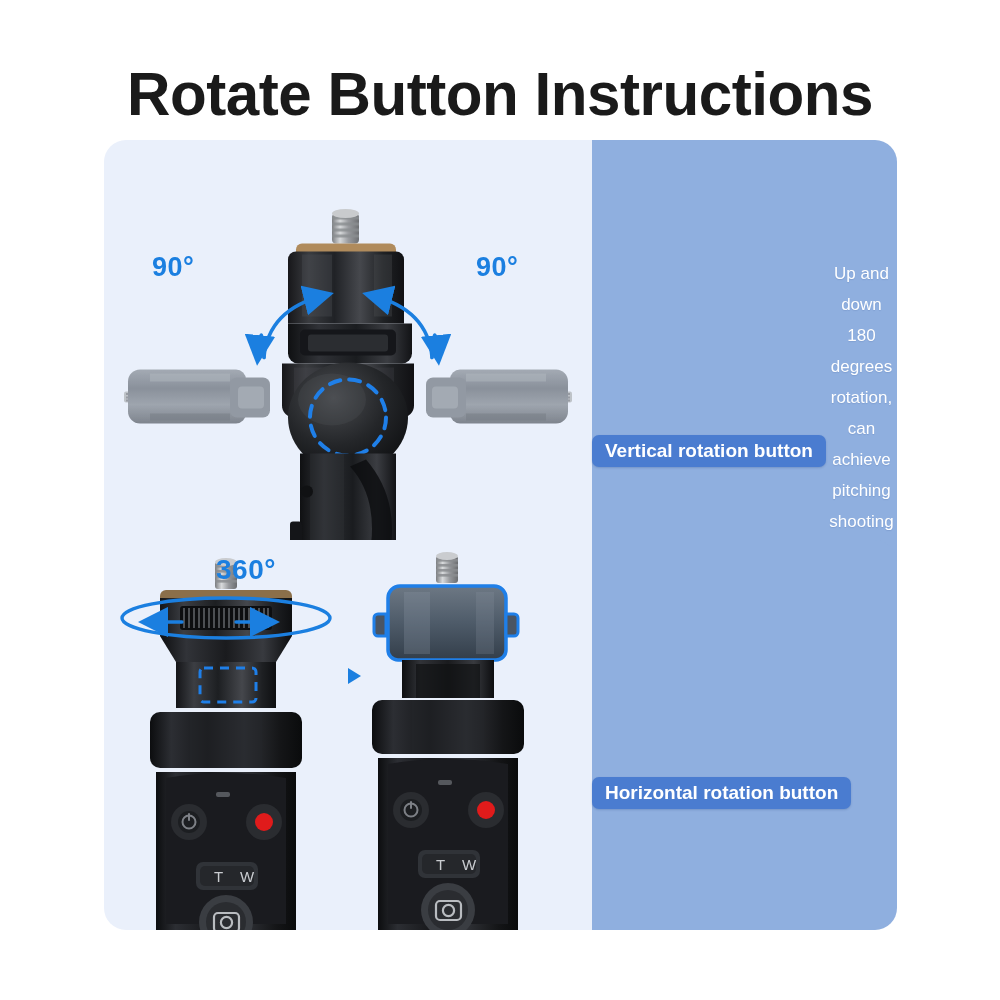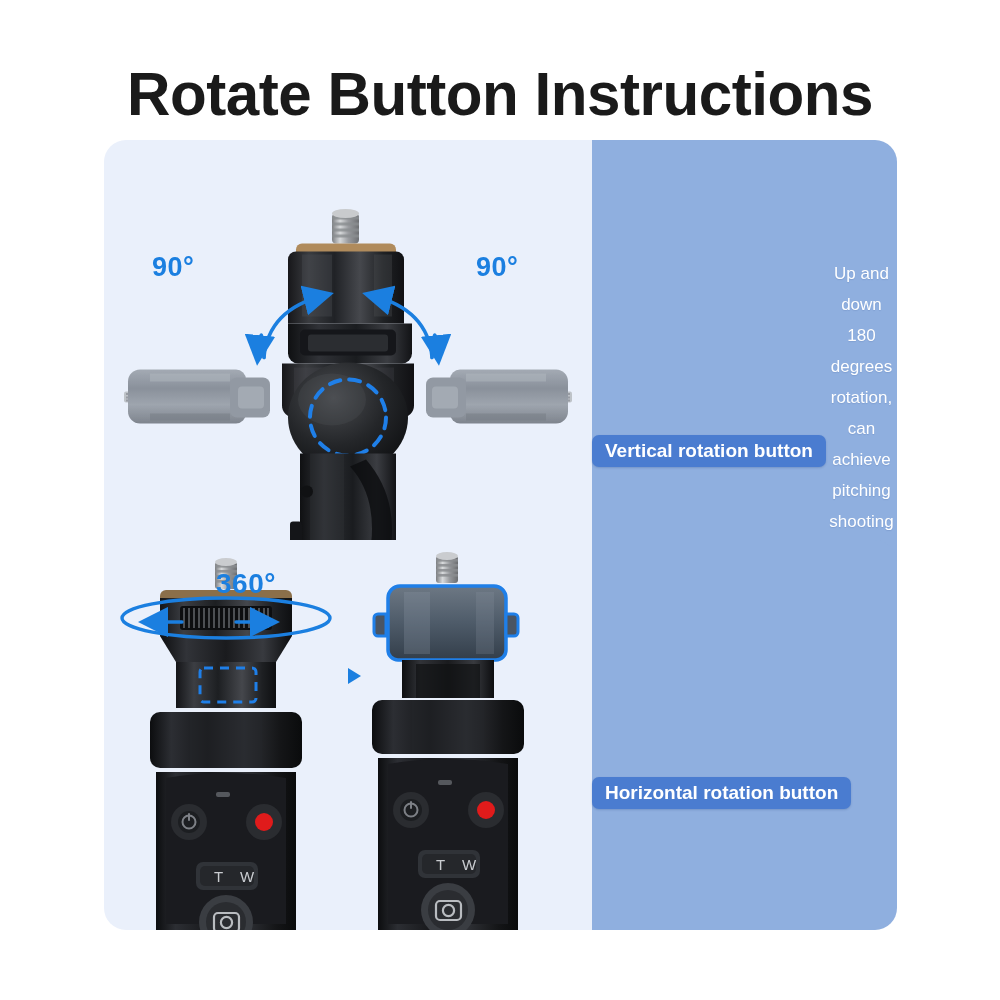--- a/index.html
+++ b/index.html
@@ -89,21 +89,21 @@
   
   .ann {
     position: absolute;
     color: #1b7fe0;
     font-size: 27px;
     font-weight: bold;
     letter-spacing: .5px;
   }
   #ann-90-left  { left: 48px;  top: 112px; }
   #ann-90-right { left: 372px; top: 112px; }
-  #ann-360      { left: 112px; top: 28px;  font-size: 28px; }
+  #ann-360      { left: 112px; top: 14px;  font-size: 28px; }
 
   svg { display: block; }
   .svg-layer {
     position: absolute;
     left: 0; top: 0;
     width: 488px;
     height: 100%;
     pointer-events: none;
   }
 </style>

